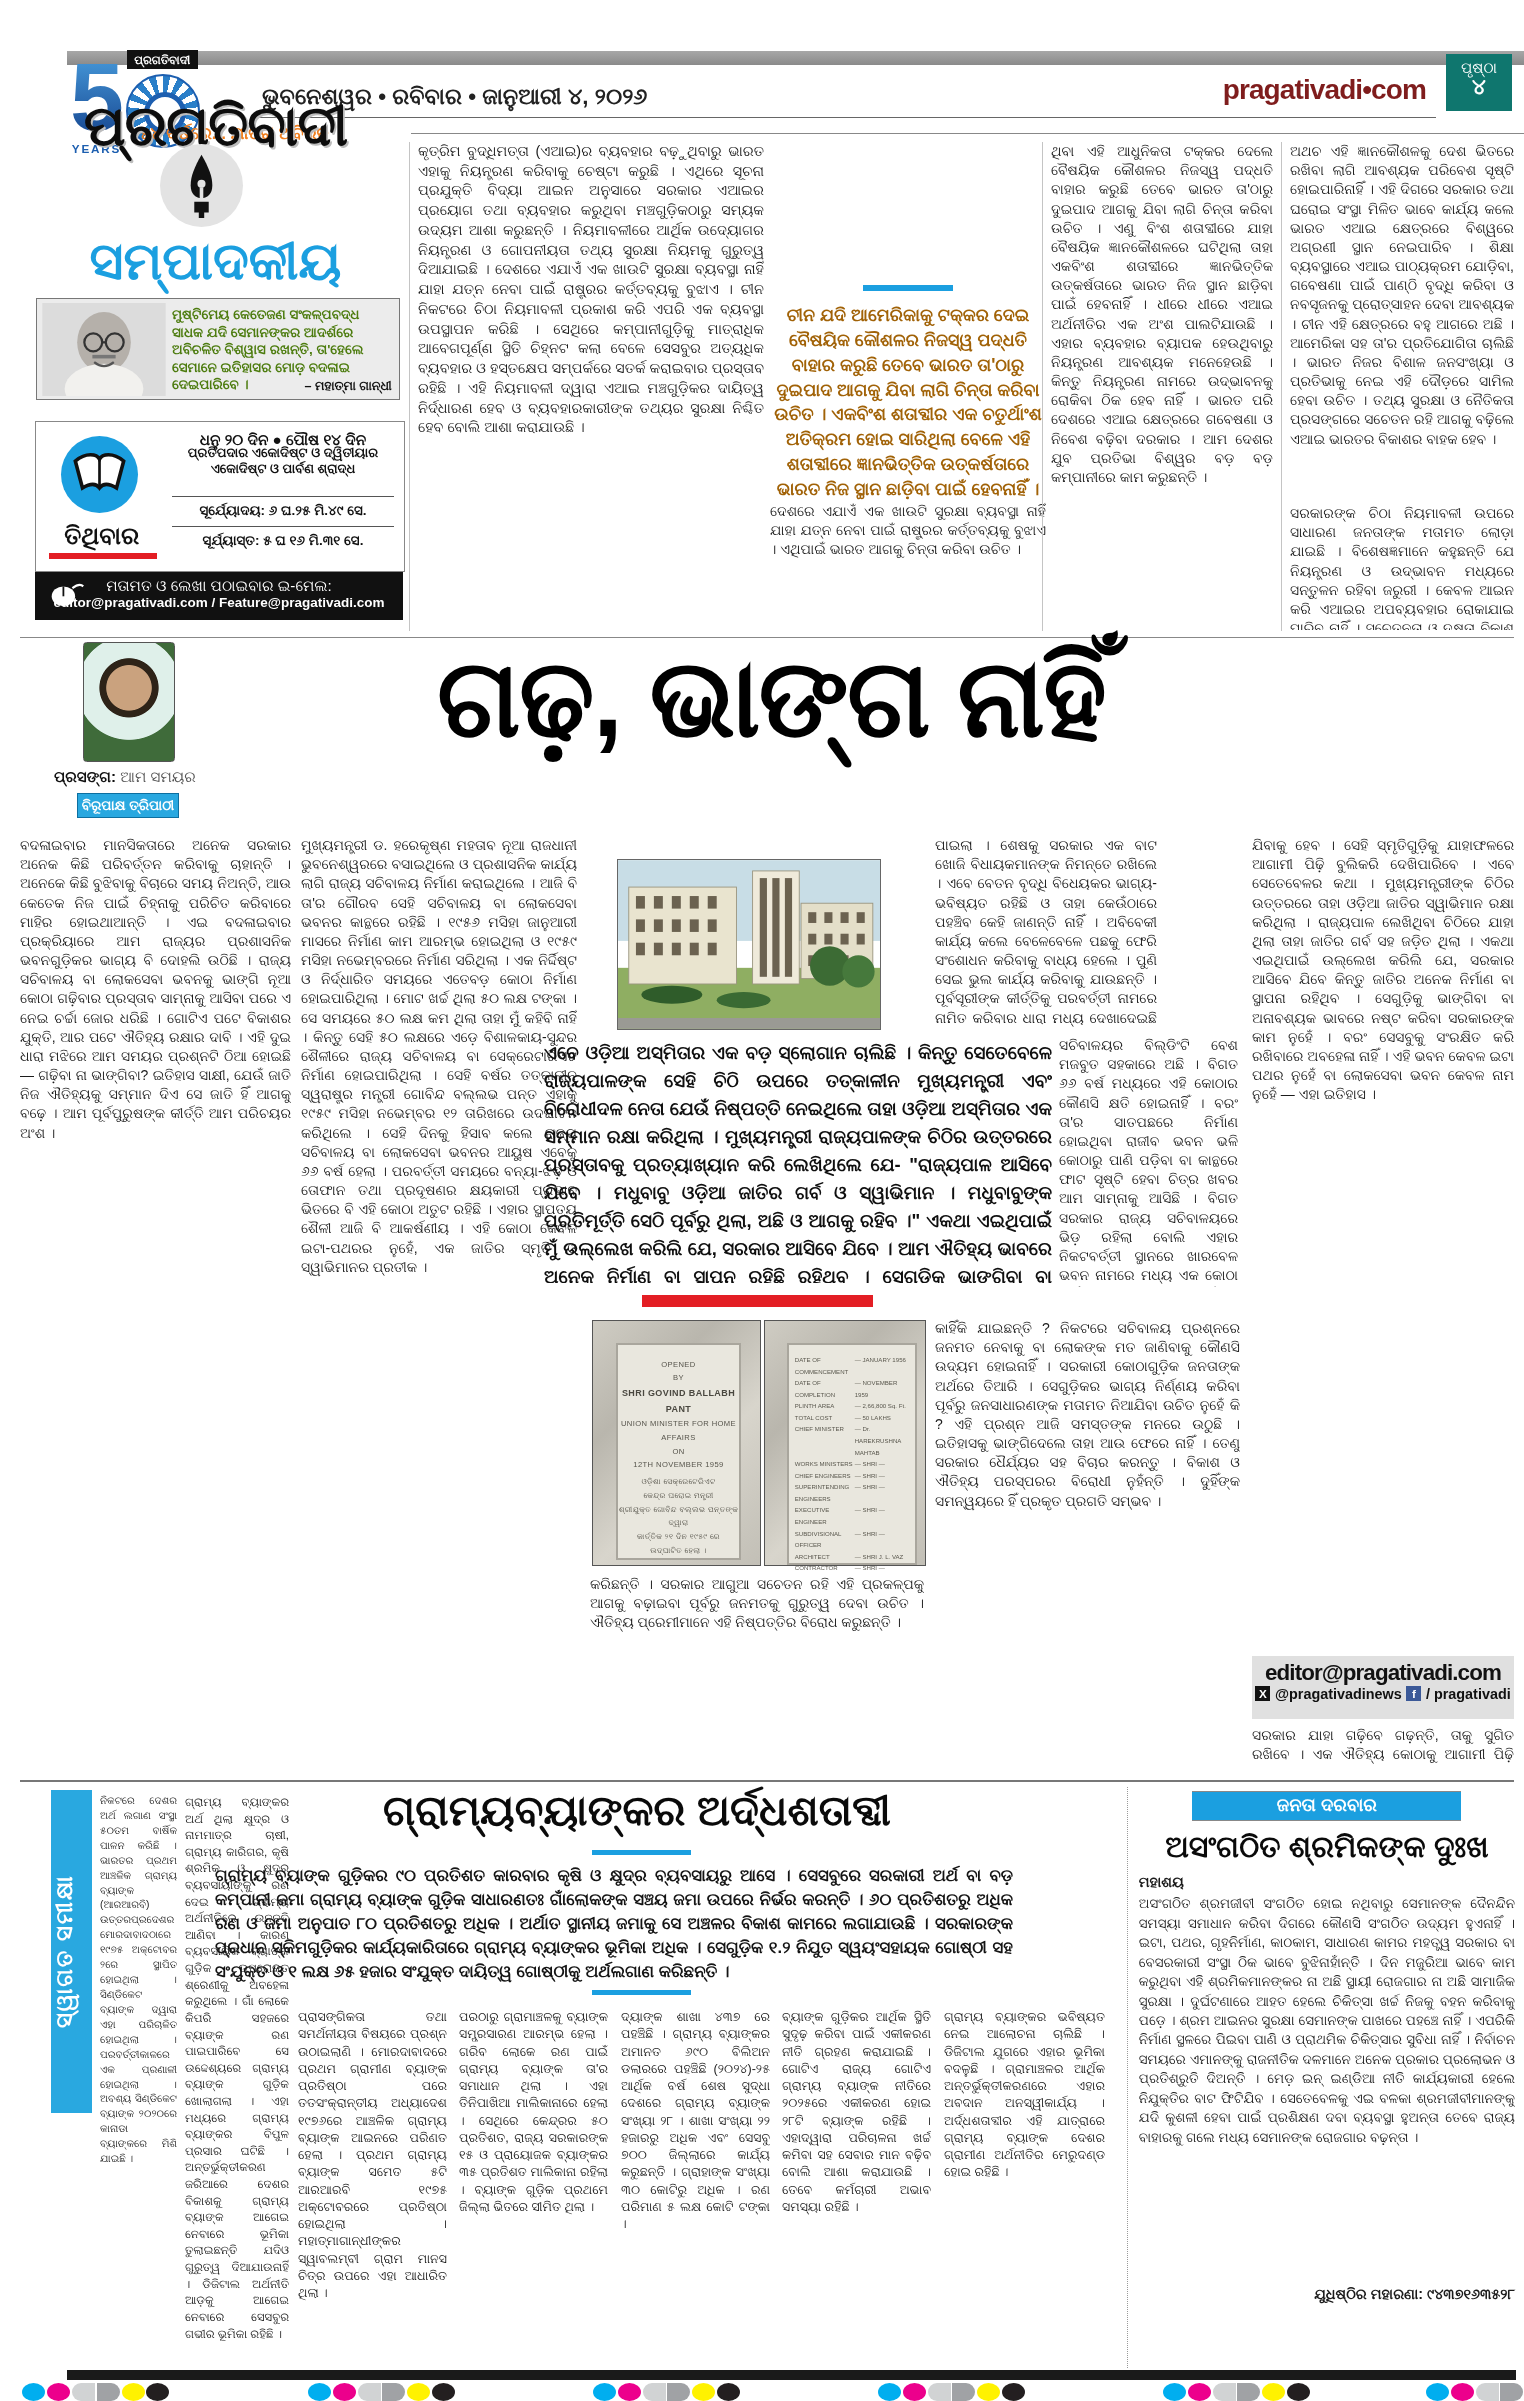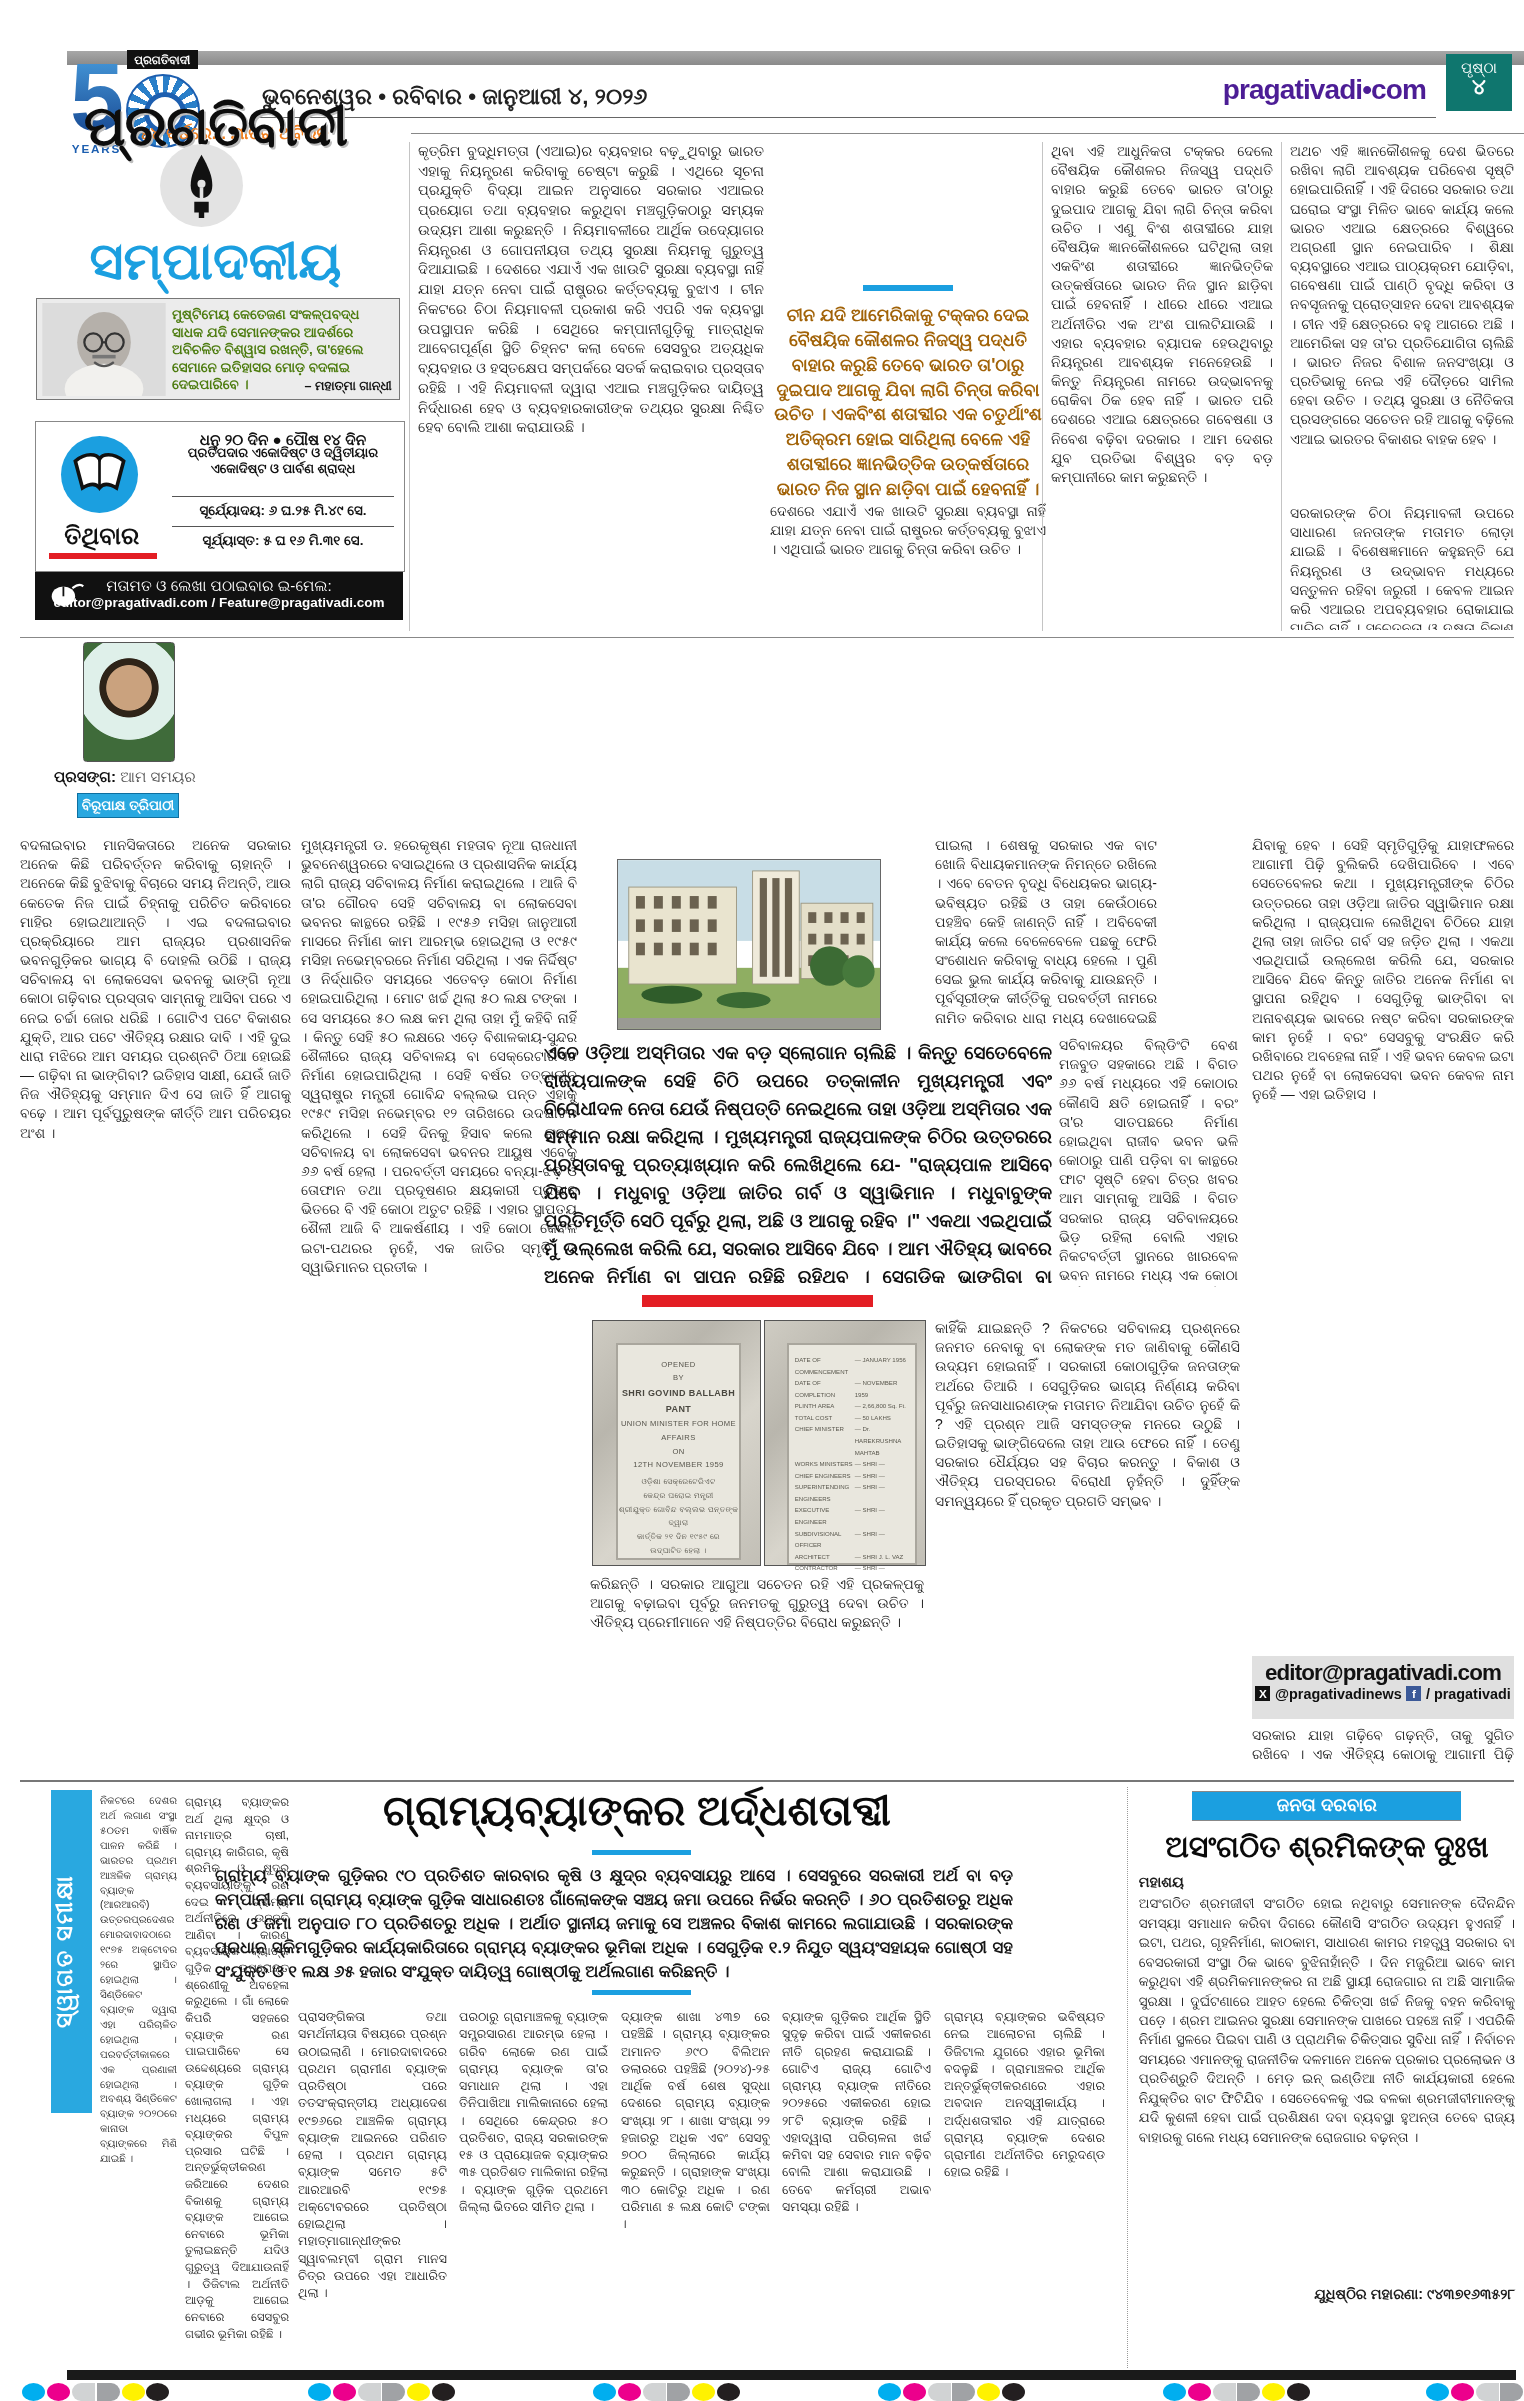--- a/index.html
+++ b/index.html
@@ -7,21 +7,21 @@
         font-family:"Liberation Sans","DejaVu Sans",sans-serif;color:#1b1b1b;overflow:hidden;}
   .abs{position:absolute;}
   .col{position:absolute;text-align:justify;overflow:hidden;font-size:14px;line-height:1.37;
        color:#1c1c1c;word-break:break-word;}
   .rule-h{position:absolute;background:#8c8c8c;height:1.8px;}
   .rule-v{position:absolute;background:#c4c4c4;width:0.9px;}
   
   #topstrip{left:67px;top:51px;width:1458px;height:14.4px;background:linear-gradient(#a7a7a7,#8a8a8a);}
   #dateline{left:262px;top:84px;font-size:22.4px;font-weight:bold;color:#222;}
   #tagline{left:140px;top:124px;font-size:17px;font-weight:bold;color:#f07f1f;}
-  #site{left:1166px;top:74px;width:260px;text-align:right;font-size:28px;font-weight:900;color:#4c1d95;letter-spacing:-0.9px;}
+  #site{left:1166px;top:74px;width:260px;text-align:right;font-size:28px;font-weight:900;color:#7f1d1d;letter-spacing:-0.9px;}
   #pagebox{left:1446px;top:54px;width:66px;height:57px;background:#0f766e;color:#fff;text-align:center;}
   #pagebox .l1{font-size:15.2px;margin-top:5.4px;}
   #pagebox .l2{font-size:21.5px;font-weight:bold;line-height:1;}
   
   #logo50{left:70px;top:52px;width:188px;height:117px;}
   #logo50 .five{position:absolute;left:0;top:-3.6px;font-size:97px;font-weight:900;color:#1d5fb0;line-height:1;
                 background:linear-gradient(#4aa0e0,#123f8a);-webkit-background-clip:text;background-clip:text;-webkit-text-fill-color:transparent;}
   #logo50 .emblem{position:absolute;left:56px;top:21.5px;width:70px;height:70px;border-radius:50%;
       border:2.7px solid #1d5fb0;background:repeating-conic-gradient(#2a7fc9 0 12deg,#ffffff 12deg 24deg);}
   #logo50 .emblem:after{content:"";position:absolute;left:16px;top:16px;width:32px;height:32px;border-radius:50%;
@@ -191,20 +191,21 @@
   <div class="col" style="left:1051px;top:142px;width:222px;height:488px;">ଥିବା ଏହି ଆଧୁନିକତା ଟକ୍କର ଦେଲେ ବୈଷୟିକ କୌଶଳର ନିଜସ୍ୱ ପଦ୍ଧତି ବାହାର କରୁଛି ତେବେ ଭାରତ ତା'ଠାରୁ ଦୁଇପାଦ ଆଗକୁ ଯିବା ଲାଗି ଚିନ୍ତା କରିବା ଉଚିତ । ଏଣୁ ବିଂଶ ଶତାବ୍ଦୀରେ ଯାହା ବୈଷୟିକ ଜ୍ଞାନକୌଶଳରେ ଘଟିଥିଲା ତାହା ଏକବିଂଶ ଶତାବ୍ଦୀରେ ଜ୍ଞାନଭିତ୍ତିକ ଉତ୍କର୍ଷତାରେ ଭାରତ ନିଜ ସ୍ଥାନ ଛାଡ଼ିବା ପାଇଁ ହେବନାହିଁ । ଧୀରେ ଧୀରେ ଏଆଇ ଅର୍ଥନୀତିର ଏକ ଅଂଶ ପାଲଟିଯାଉଛି । ଏହାର ବ୍ୟବହାର ବ୍ୟାପକ ହେଉଥିବାରୁ ନିୟନ୍ତ୍ରଣ ଆବଶ୍ୟକ ମନେହେଉଛି । କିନ୍ତୁ ନିୟନ୍ତ୍ରଣ ନାମରେ ଉଦ୍ଭାବନକୁ ରୋକିବା ଠିକ ହେବ ନାହିଁ । ଭାରତ ପରି ଦେଶରେ ଏଆଇ କ୍ଷେତ୍ରରେ ଗବେଷଣା ଓ ନିବେଶ ବଢ଼ିବା ଦରକାର । ଆମ ଦେଶର ଯୁବ ପ୍ରତିଭା ବିଶ୍ୱର ବଡ଼ ବଡ଼ କମ୍ପାନୀରେ କାମ କରୁଛନ୍ତି ।</div>
   <div class="rule-v" style="left:1281px;top:142px;height:489px;"></div>
   <div class="col" style="left:1290px;top:142px;width:224px;height:359px;">ଅଥଚ ଏହି ଜ୍ଞାନକୌଶଳକୁ ଦେଶ ଭିତରେ ରଖିବା ଲାଗି ଆବଶ୍ୟକ ପରିବେଶ ସୃଷ୍ଟି ହୋଇପାରିନାହିଁ । ଏହି ଦିଗରେ ସରକାର ତଥା ଘରୋଇ ସଂସ୍ଥା ମିଳିତ ଭାବେ କାର୍ଯ୍ୟ କଲେ ଭାରତ ଏଆଇ କ୍ଷେତ୍ରରେ ବିଶ୍ୱରେ ଅଗ୍ରଣୀ ସ୍ଥାନ ନେଇପାରିବ । ଶିକ୍ଷା ବ୍ୟବସ୍ଥାରେ ଏଆଇ ପାଠ୍ୟକ୍ରମ ଯୋଡ଼ିବା, ଗବେଷଣା ପାଇଁ ପାଣ୍ଠି ବୃଦ୍ଧି କରିବା ଓ ନବସୃଜନକୁ ପ୍ରୋତ୍ସାହନ ଦେବା ଆବଶ୍ୟକ । ଚୀନ ଏହି କ୍ଷେତ୍ରରେ ବହୁ ଆଗରେ ଅଛି । ଆମେରିକା ସହ ତା'ର ପ୍ରତିଯୋଗିତା ଚାଲିଛି । ଭାରତ ନିଜର ବିଶାଳ ଜନସଂଖ୍ୟା ଓ ପ୍ରତିଭାକୁ ନେଇ ଏହି ଦୌଡ଼ରେ ସାମିଲ ହେବା ଉଚିତ । ତଥ୍ୟ ସୁରକ୍ଷା ଓ ନୈତିକତା ପ୍ରସଙ୍ଗରେ ସଚେତନ ରହି ଆଗକୁ ବଢ଼ିଲେ ଏଆଇ ଭାରତର ବିକାଶର ବାହକ ହେବ ।</div>
   <div class="col" style="left:1290px;top:504px;width:224px;height:126px;">ସରକାରଙ୍କ ଚିଠା ନିୟମାବଳୀ ଉପରେ ସାଧାରଣ ଜନତାଙ୍କ ମତାମତ ଲୋଡ଼ା ଯାଇଛି । ବିଶେଷଜ୍ଞମାନେ କହୁଛନ୍ତି ଯେ ନିୟନ୍ତ୍ରଣ ଓ ଉଦ୍ଭାବନ ମଧ୍ୟରେ ସନ୍ତୁଳନ ରହିବା ଜରୁରୀ । କେବଳ ଆଇନ କରି ଏଆଇର ଅପବ୍ୟବହାର ରୋକାଯାଇ ପାରିବ ନାହିଁ । ସଚେତନତା ଓ ଦକ୍ଷତା ବିକାଶ ମଧ୍ୟ ସମାନ ଗୁରୁତ୍ୱପୂର୍ଣ୍ଣ । ଭାରତ ଯଦି ଏଆଇ କ୍ଷେତ୍ରରେ ନିଜର ସ୍ଥିତି ମଜବୁତ କରିପାରେ ତେବେ ବିଶ୍ୱ ଅର୍ଥନୀତିରେ ତା'ର ଭୂମିକା ଆହୁରି ବଢ଼ିବ । ଏଥିପାଇଁ ଦୀର୍ଘମିଆଦି ଯୋଜନା, ନିବେଶ ଓ ଗବେଷଣା ଭିତ୍ତିଭୂମି ଆବଶ୍ୟକ । ଆଗାମୀ ଦିନରେ କୃତ୍ରିମ ବୁଦ୍ଧିମତ୍ତାରେ ଭାରତୀୟ ଉତ୍କର୍ଷତାକୁ ବିଶ୍ୱ ଅପେକ୍ଷା କରି ରହିଛି ।</div>
   <div class="rule-h" style="left:20px;top:637px;width:1494px;height:0.9px;background:#888;"></div>
 
   <div class="abs" id="authorphoto"></div>
   <div class="abs" id="kicker"><b>ପ୍ରସଙ୍ଗ:</b><span> ଆମ ସମୟର</span></div>
   <div class="abs" id="authorbox">ବିରୂପାକ୍ଷ ତ୍ରିପାଠୀ</div>
 
+  <div class="abs" id="main-head">ଗଢ଼, ଭାଙ୍ଗ ନାହିଁ</div>
 
   <div class="col" style="left:20px;top:836px;width:271px;height:928px;">ବଦଳାଇବାର ମାନସିକତାରେ ଅନେକ ସରକାର ଅନେକ କିଛି ପରିବର୍ତ୍ତନ କରିବାକୁ ଚାହାନ୍ତି । ଅନେକେ କିଛି ବୁଝିବାକୁ ବିଚାରେ ସମୟ ନିଅନ୍ତି, ଆଉ କେତେକ ନିଜ ପାଇଁ ଚିହ୍ନାକୁ ପରିଚିତ କରିବାରେ ମାହିର ହୋଇଥାଆନ୍ତି । ଏଇ ବଦଳାଇବାର ପ୍ରକ୍ରିୟାରେ ଆମ ରାଜ୍ୟର ପ୍ରଶାସନିକ ଭବନଗୁଡ଼ିକର ଭାଗ୍ୟ ବି ଦୋହଲି ଉଠିଛି । ରାଜ୍ୟ ସଚିବାଳୟ ବା ଲୋକସେବା ଭବନକୁ ଭାଙ୍ଗି ନୂଆ କୋଠା ଗଢ଼ିବାର ପ୍ରସ୍ତାବ ସାମ୍ନାକୁ ଆସିବା ପରେ ଏ ନେଇ ଚର୍ଚ୍ଚା ଜୋର ଧରିଛି । ଗୋଟିଏ ପଟେ ବିକାଶର ଯୁକ୍ତି, ଆର ପଟେ ଐତିହ୍ୟ ରକ୍ଷାର ଦାବି । ଏହି ଦୁଇ ଧାରା ମଝିରେ ଆମ ସମୟର ପ୍ରଶ୍ନଟି ଠିଆ ହୋଇଛି — ଗଢ଼ିବା ନା ଭାଙ୍ଗିବା? ଇତିହାସ ସାକ୍ଷୀ, ଯେଉଁ ଜାତି ନିଜ ଐତିହ୍ୟକୁ ସମ୍ମାନ ଦିଏ ସେ ଜାତି ହିଁ ଆଗକୁ ବଢ଼େ । ଆମ ପୂର୍ବପୁରୁଷଙ୍କ କୀର୍ତ୍ତି ଆମ ପରିଚୟର ଅଂଶ ।</div>
   <div class="col" style="left:301px;top:836px;width:276px;height:928px;">ମୁଖ୍ୟମନ୍ତ୍ରୀ ଡ. ହରେକୃଷ୍ଣ ମହତାବ ନୂଆ ରାଜଧାନୀ ଭୁବନେଶ୍ୱରରେ ବସାଇଥିଲେ ଓ ପ୍ରଶାସନିକ କାର୍ଯ୍ୟ ଲାଗି ରାଜ୍ୟ ସଚିବାଳୟ ନିର୍ମାଣ କରାଇଥିଲେ । ଆଜି ବି ତା'ର ଗୌରବ ସେହି ସଚିବାଳୟ ବା ଲୋକସେବା ଭବନର କାନ୍ଥରେ ରହିଛି । ୧୯୫୬ ମସିହା ଜାନୁଆରୀ ମାସରେ ନିର୍ମାଣ କାମ ଆରମ୍ଭ ହୋଇଥିଲା ଓ ୧୯୫୯ ମସିହା ନଭେମ୍ବରରେ ନିର୍ମାଣ ସରିଥିଲା । ଏକ ନିର୍ଦ୍ଦିଷ୍ଟ ଓ ନିର୍ଦ୍ଧାରିତ ସମୟରେ ଏତେବଡ଼ କୋଠା ନିର୍ମାଣ ହୋଇପାରିଥିଲା । ମୋଟ ଖର୍ଚ୍ଚ ଥିଲା ୫୦ ଲକ୍ଷ ଟଙ୍କା । ସେ ସମୟରେ ୫୦ ଲକ୍ଷ କମ ଥିଲା ତାହା ମୁଁ କହିବି ନାହିଁ । କିନ୍ତୁ ସେହି ୫୦ ଲକ୍ଷରେ ଏଡ଼େ ବିଶାଳକାୟ-ସୁନ୍ଦର ଶୈଳୀରେ ରାଜ୍ୟ ସଚିବାଳୟ ବା ସେକ୍ରେଟାରିଏଟ ନିର୍ମାଣ ହୋଇପାରିଥିଲା । ସେହି ବର୍ଷର ତତ୍କାଳୀନ ସ୍ୱରାଷ୍ଟ୍ର ମନ୍ତ୍ରୀ ଗୋବିନ୍ଦ ବଲ୍ଲଭ ପନ୍ତ ଏହାକୁ ୧୯୫୯ ମସିହା ନଭେମ୍ବର ୧୨ ତାରିଖରେ ଉଦଘାଟନ କରିଥିଲେ । ସେହି ଦିନକୁ ହିସାବ କଲେ ରାଜ୍ୟ ସଚିବାଳୟ ବା ଲୋକସେବା ଭବନର ଆୟୁଷ ଏବେକୁ ୬୬ ବର୍ଷ ହେଲା । ପରବର୍ତ୍ତୀ ସମୟରେ ବନ୍ୟା-ଝଡ଼ ଓ ତୋଫାନ ତଥା ପ୍ରଦୂଷଣର କ୍ଷୟକାରୀ ପ୍ରଭାବ ଭିତରେ ବି ଏହି କୋଠା ଅତୁଟ ରହିଛି । ଏହାର ସ୍ଥାପତ୍ୟ ଶୈଳୀ ଆଜି ବି ଆକର୍ଷଣୀୟ । ଏହି କୋଠା କେବଳ ଇଟା-ପଥରର ନୁହେଁ, ଏକ ଜାତିର ସ୍ମୃତି ଓ ସ୍ୱାଭିମାନର ପ୍ରତୀକ ।</div>
 
   <div class="abs" id="bphoto">
     <svg width="262" height="169" viewBox="0 0 292 188">
       <rect width="292" height="90" fill="#c8dde6"></rect>
       <rect y="120" width="292" height="68" fill="#8fae62"></rect>
       <rect x="12" y="30" width="120" height="108" fill="#e9e4cf" stroke="#9a957f"></rect>
       <rect x="150" y="12" width="52" height="126" fill="#efeada" stroke="#9a957f"></rect>

